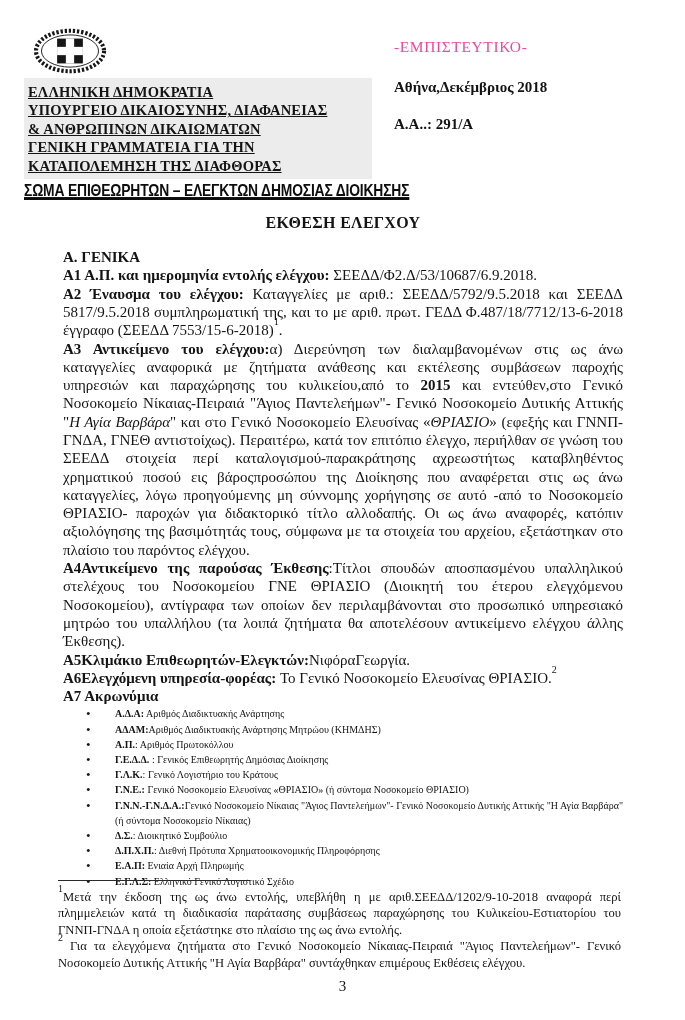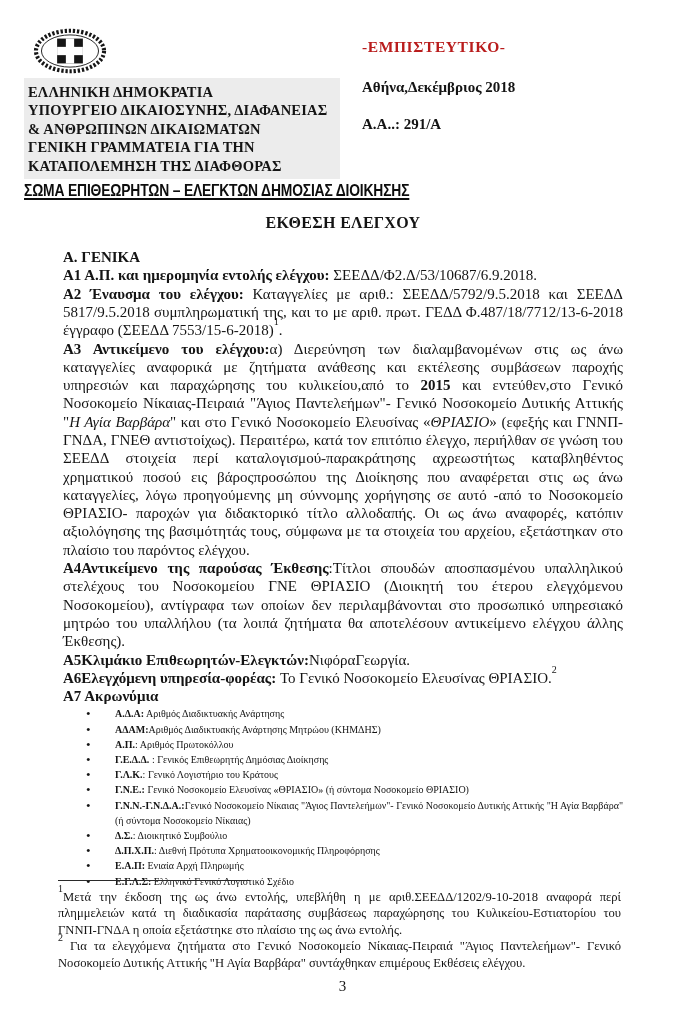--- a/index.html
+++ b/index.html
@@ -3,36 +3,36 @@
 <meta charset="utf-8">
 <style>
   html,body{margin:0;padding:0;background:#ffffff;}
   .page{
     position:relative; width:685px; height:1020px; background:#ffffff;
     font-family:"Liberation Serif","DejaVu Serif",serif; color:#141414;
     overflow:hidden;
   }
   
   .header{display:flex; padding:28px 55px 0 24px;}
-  .header-left{width:316px;}
+  .header-left{width:348px;text-decoration:underline;}
   .logo{margin-left:8px; height:46px;}
   .logo svg{display:block;}
   .letterhead-box{
     background:#ececec; padding:5px 6px 4px 4px; margin-top:4px;
     font-weight:bold; font-size:14.5px; line-height:18.4px; letter-spacing:.2px;
   }
   .agency{
     font-family:"Liberation Sans","DejaVu Sans",sans-serif;
     font-weight:bold; font-size:16.5px; letter-spacing:-0.2px;
     white-space:nowrap; transform:scaleX(.84); transform-origin:left center;
     text-decoration:underline; text-decoration-thickness:2px; text-underline-offset:2px;
     margin-top:2px; color:#0d0d0d;
   }
   .header-right{flex:1; padding-left:22px;}
-  .confidential{margin-top:10px; font-weight:bold; font-size:15.5px; color:#b91c1c; letter-spacing:.6px;}
+  .confidential{margin-top:10px; font-weight:normal; font-size:15.5px; color:#ec4899; letter-spacing:.6px;}
   .dateline{margin-top:23px; font-weight:bold; font-size:15px;}
   .refline{margin-top:20px; font-weight:bold; font-size:15px;}
   
   .content{margin:14px 62px 0 63px;}
   .title{text-align:center; font-weight:bold; font-size:16px; letter-spacing:.3px; margin-bottom:16px;}
   p.body{margin:0; text-align:justify; font-size:15px; line-height:18.3px;}
   p.body.bold{font-weight:bold; text-align:left;}
   .b{font-weight:bold;}
   .i{font-style:italic;}
   sup{font-size:10px; line-height:0; position:relative; top:-4px;}

